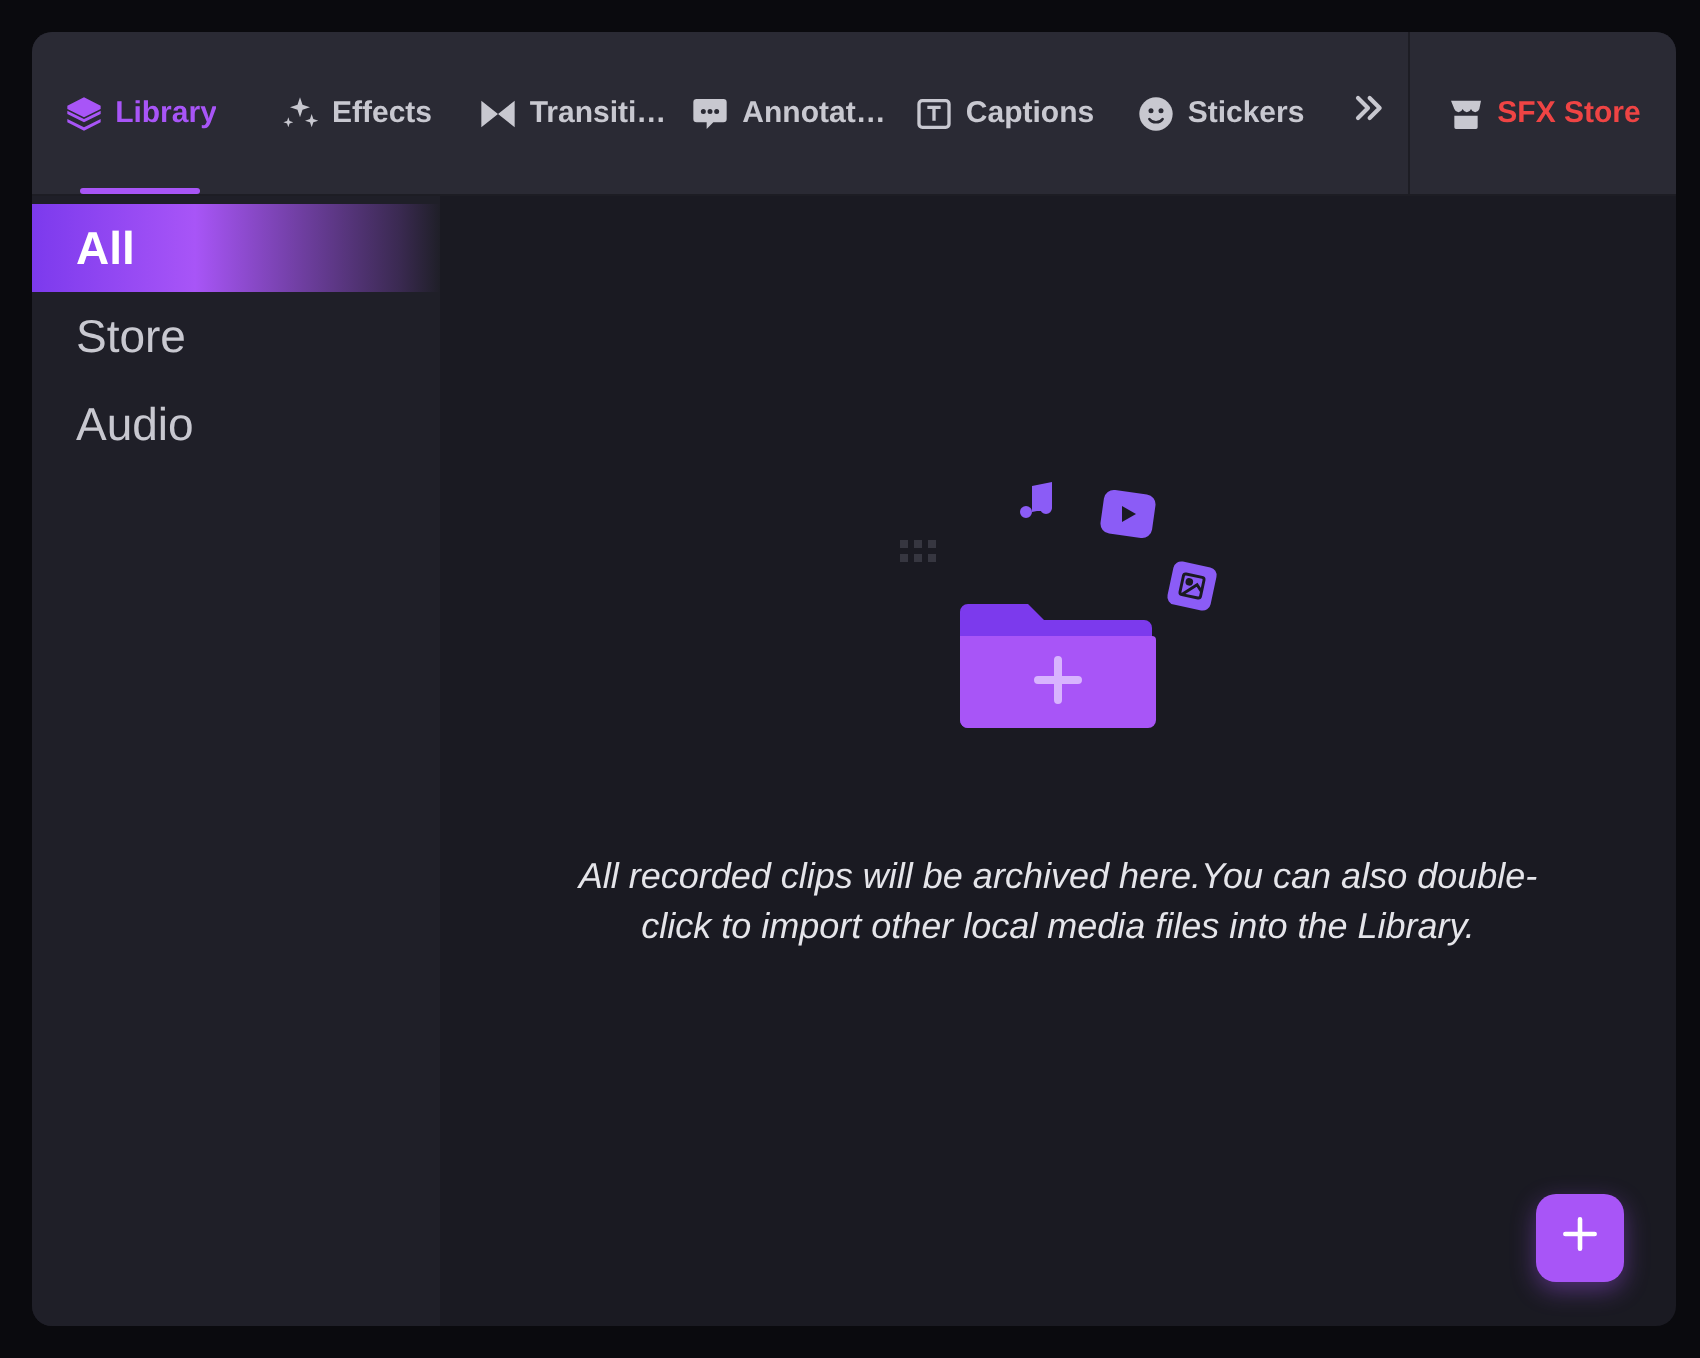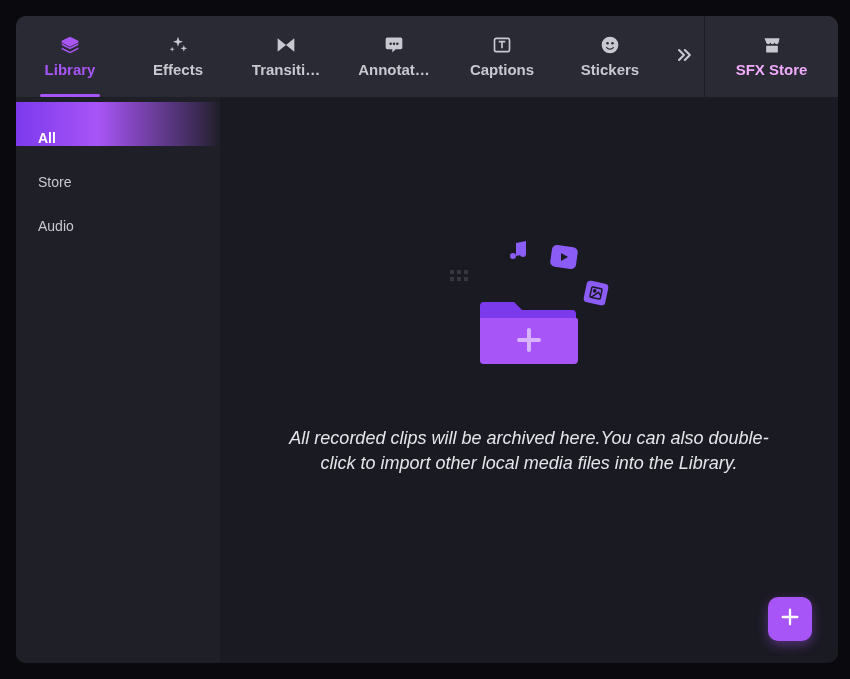--- a/index.html
+++ b/index.html
@@ -30,21 +30,21 @@
     .tabs {
       display: flex;
       background: #2a2a34;
       border-bottom: 1px solid rgba(0,0,0,0.3);
       height: 82px;
     }
     .tab {
       flex: 0 0 auto;
       width: 108px;
       display: flex;
-      flex-direction: column;
+      flex-direction: row;
       align-items: center;
       justify-content: center;
       gap: 6px;
       color: #c8c8d0;
       cursor: pointer;
       font-size: 15px;
       position: relative;
       white-space: nowrap;
       overflow: hidden;
     }
@@ -80,47 +80,47 @@
       display: flex;
       align-items: center;
       justify-content: center;
       color: #c8c8d0;
       cursor: pointer;
     }
     .tab-sfx {
       flex: 1;
       border-left: 1px solid rgba(0,0,0,0.3);
       display: flex;
-      flex-direction: column;
+      flex-direction: row;
       align-items: center;
       justify-content: center;
       gap: 6px;
-      color: #f0abfc;
+      color: #ef4444;
       cursor: pointer;
       font-size: 15px;
       font-weight: 600;
     }
     .body {
       flex: 1;
       display: flex;
     }
     .sidebar {
       width: 204px;
       background: #1f1f28;
       display: flex;
       flex-direction: column;
       padding-top: 4px;
     }
     .sidebar-item {
       height: 44px;
       display: flex;
-      align-items: flex-end;
+      align-items: center;
       padding: 0 22px;
       color: #c8c8d0;
-      font-size: 14px;
+      font-size: 23px;
       font-weight: 500;
       cursor: pointer;
     }
     .sidebar-item.active {
       background: linear-gradient(90deg, #7c3aed 0%, #a855f7 40%, rgba(168,85,247,0.2) 90%, rgba(168,85,247,0) 100%);
       color: #ffffff;
       font-weight: 700;
     }
     .main {
       flex: 1;

